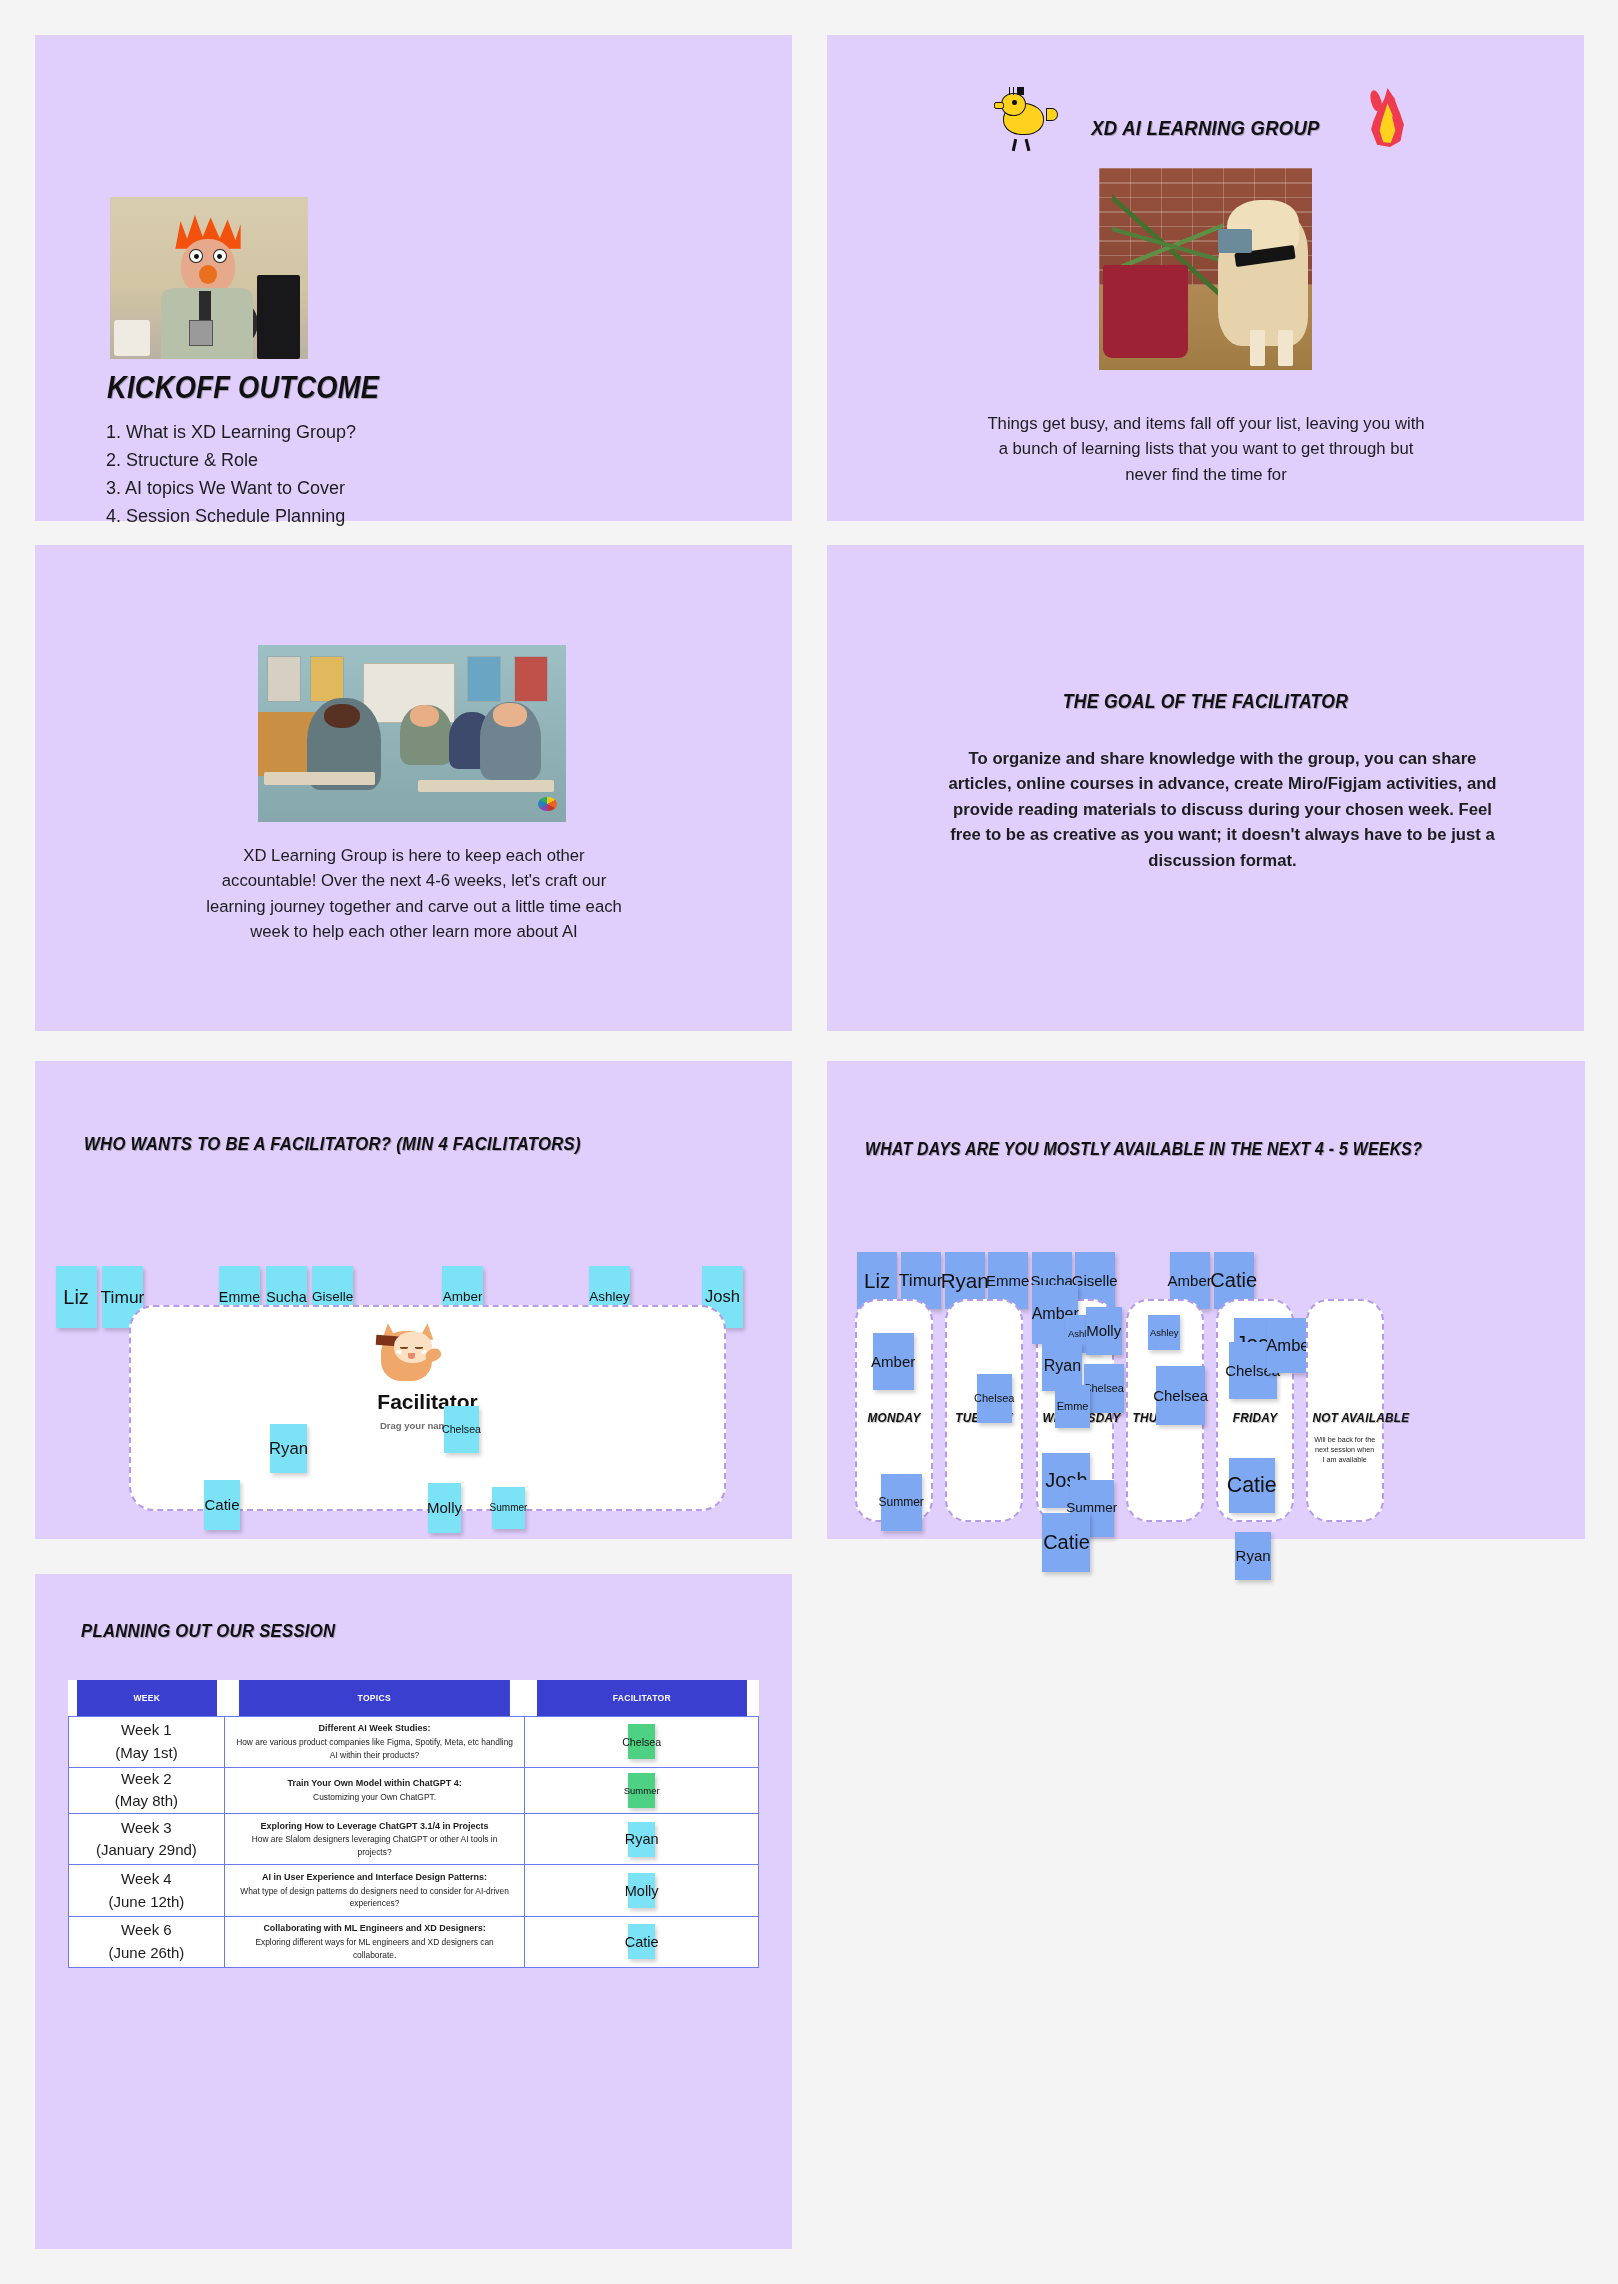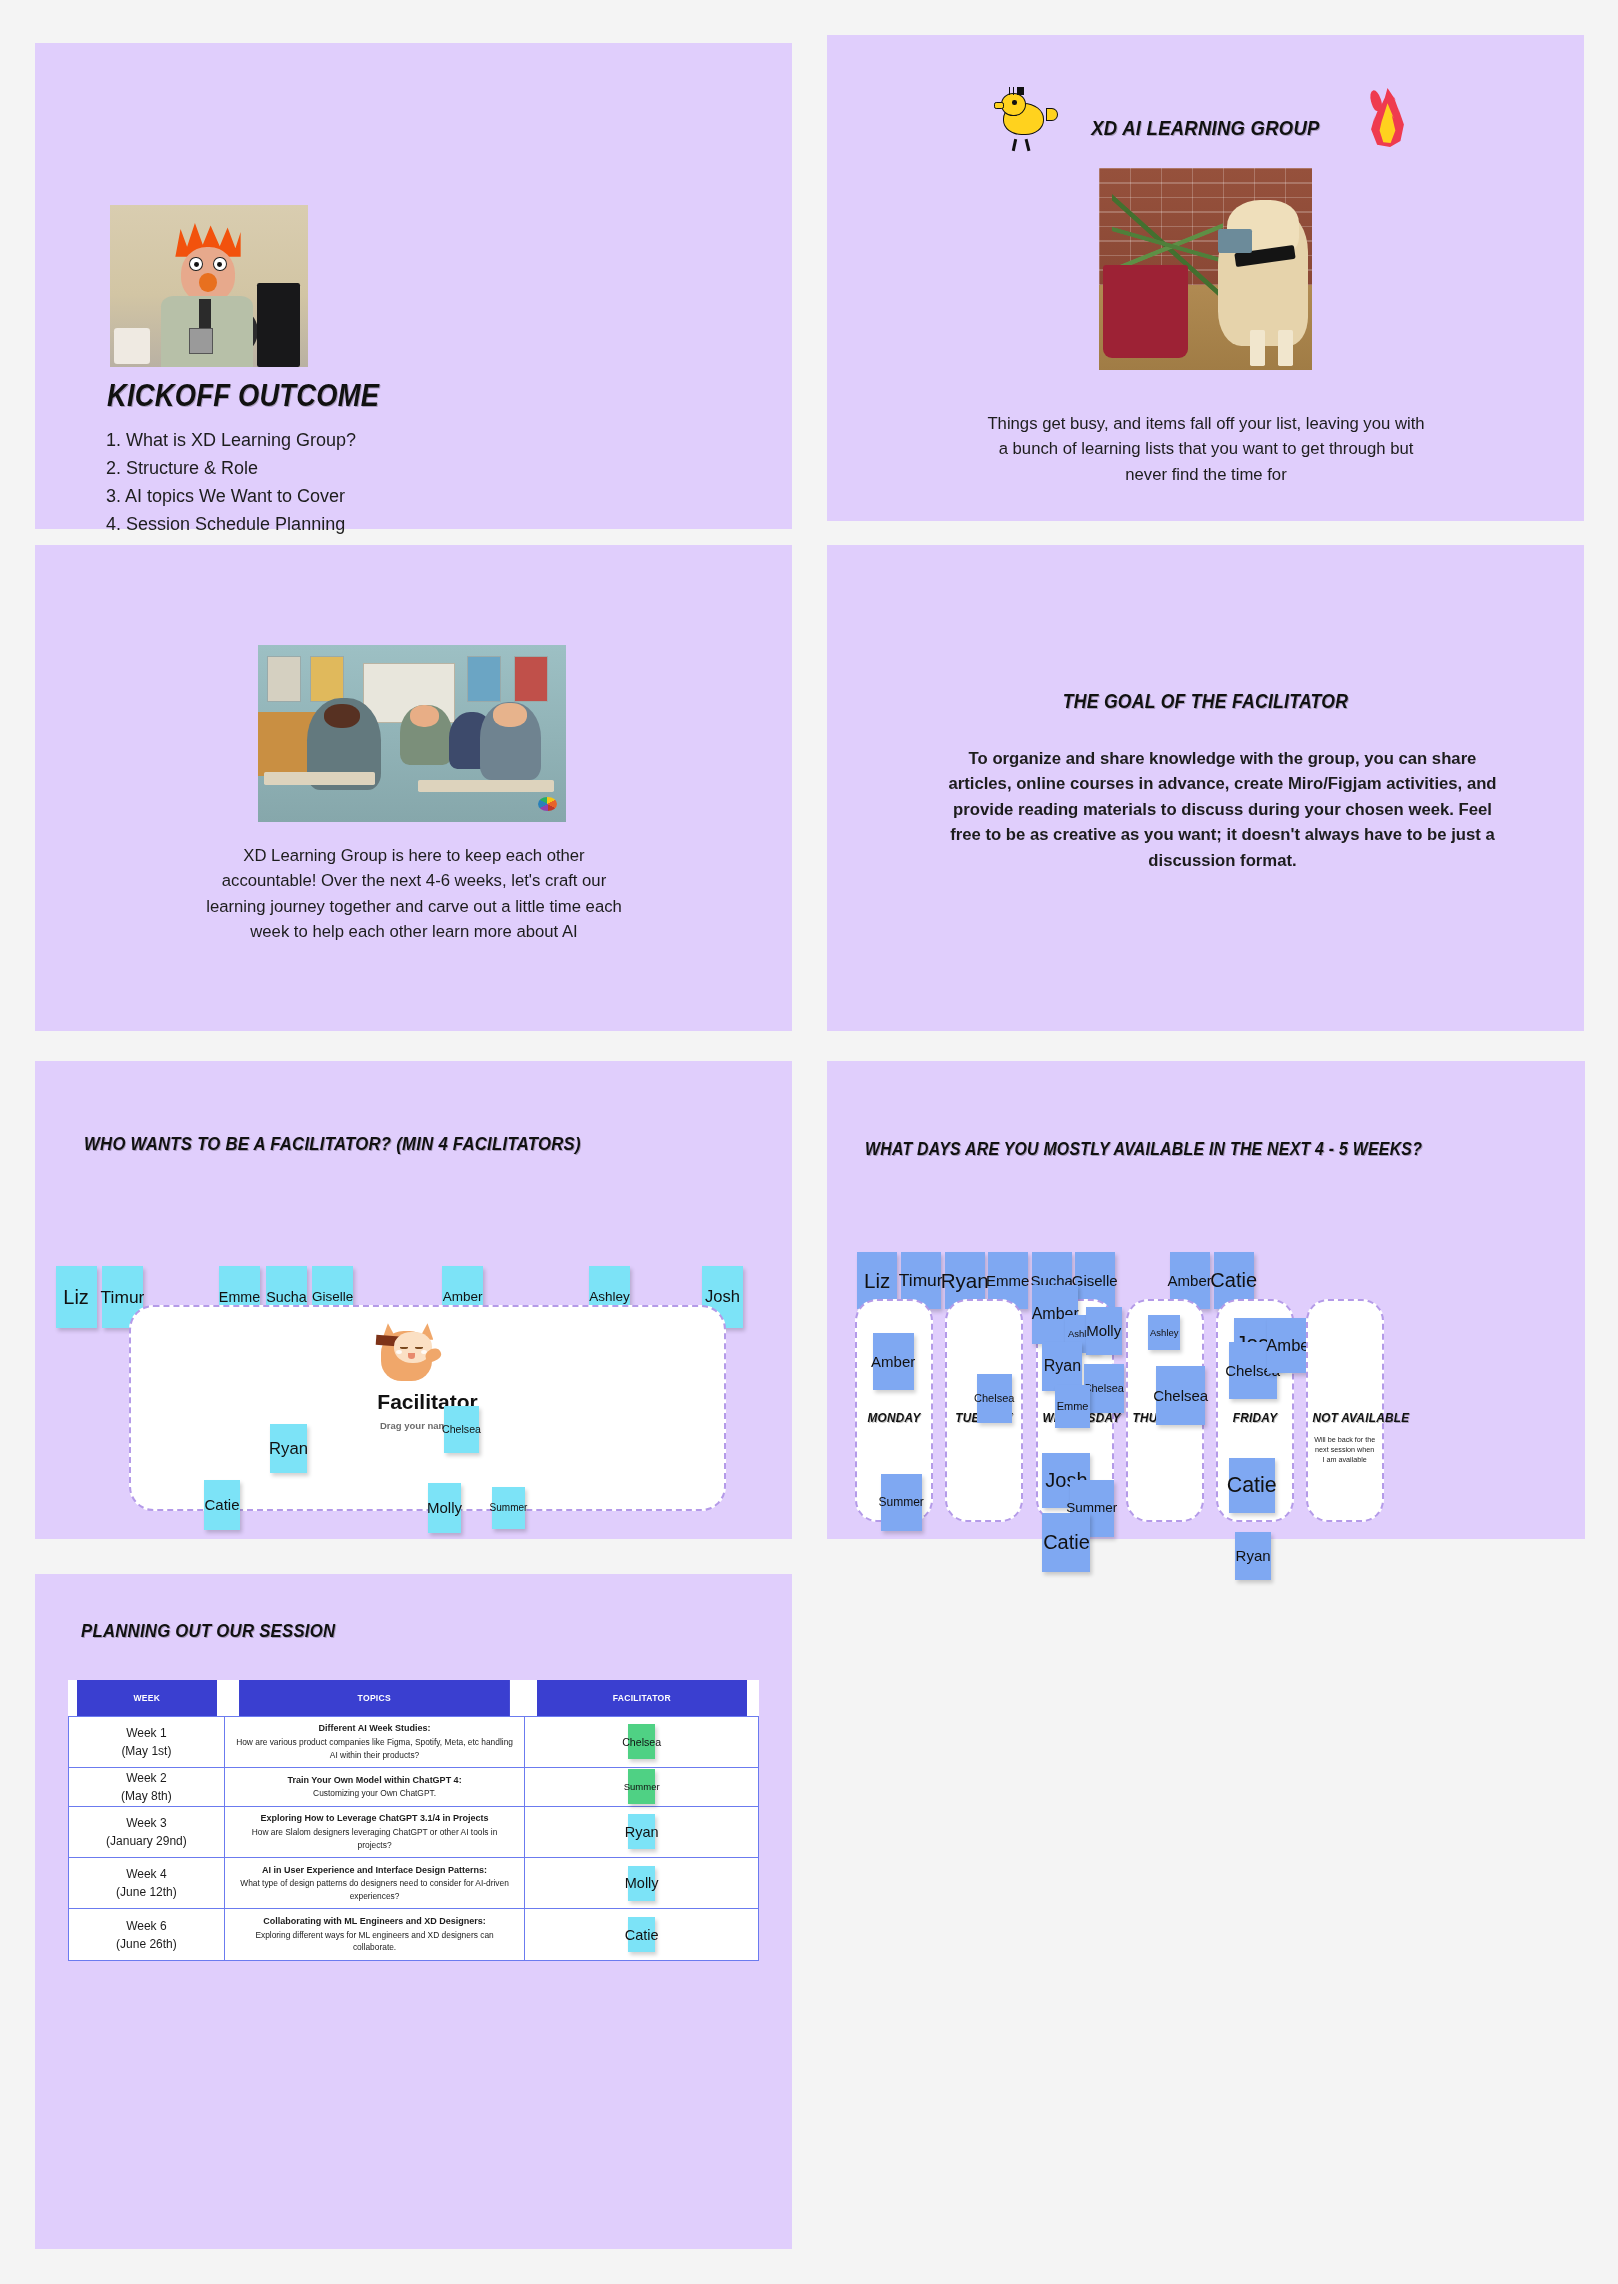--- a/index.html
+++ b/index.html
@@ -193,36 +193,36 @@
     letter-spacing: 0.3px;
     padding: 12.3px 2.2px;
     transform: scaleX(0.9);
   }
   table.plan td {
     border: 1.1px solid #6b7bef;
     vertical-align: middle;
     text-align: center;
     color: #1c1c1c;
   }
-  td.week { font-size: 12px; line-height: 1.5; }
+  td.week { font-size: 15px; line-height: 1.5; }
   td.topics { font-size: 8.4px; line-height: 1.52; padding: 5.6px 10px; }
   td.topics b { font-size: 9px; }
   td.facil { position: relative; height: 100%; }
   .facil-note {
     display: inline-flex; align-items: center; justify-content: center;
     box-shadow: 2.2px 3.3px 3.9px rgba(0,0,0,0.18);
     color: #111;
   }
 </style>
 </head>
 <body>
 
 <div class="board">
 
-  <div class="panel" style="left:35px; top:35px; width:757px; height:486px;margin-top:8px;">
+  <div class="panel" style="left:35px; top:35px; width:757px; height:486px;">
     <div class="media beaker" style="left:75px; top:162px; width:198px; height:162px;">
       <div class="hair"></div>
         <div class="head"></div>
       <div class="eye l"></div>
         <div class="eye r"></div>
         <div class="nose"></div>
       <div class="body"></div>
         <div class="tie"></div>
         <div class="phone"></div>
       <div class="cup"></div>

